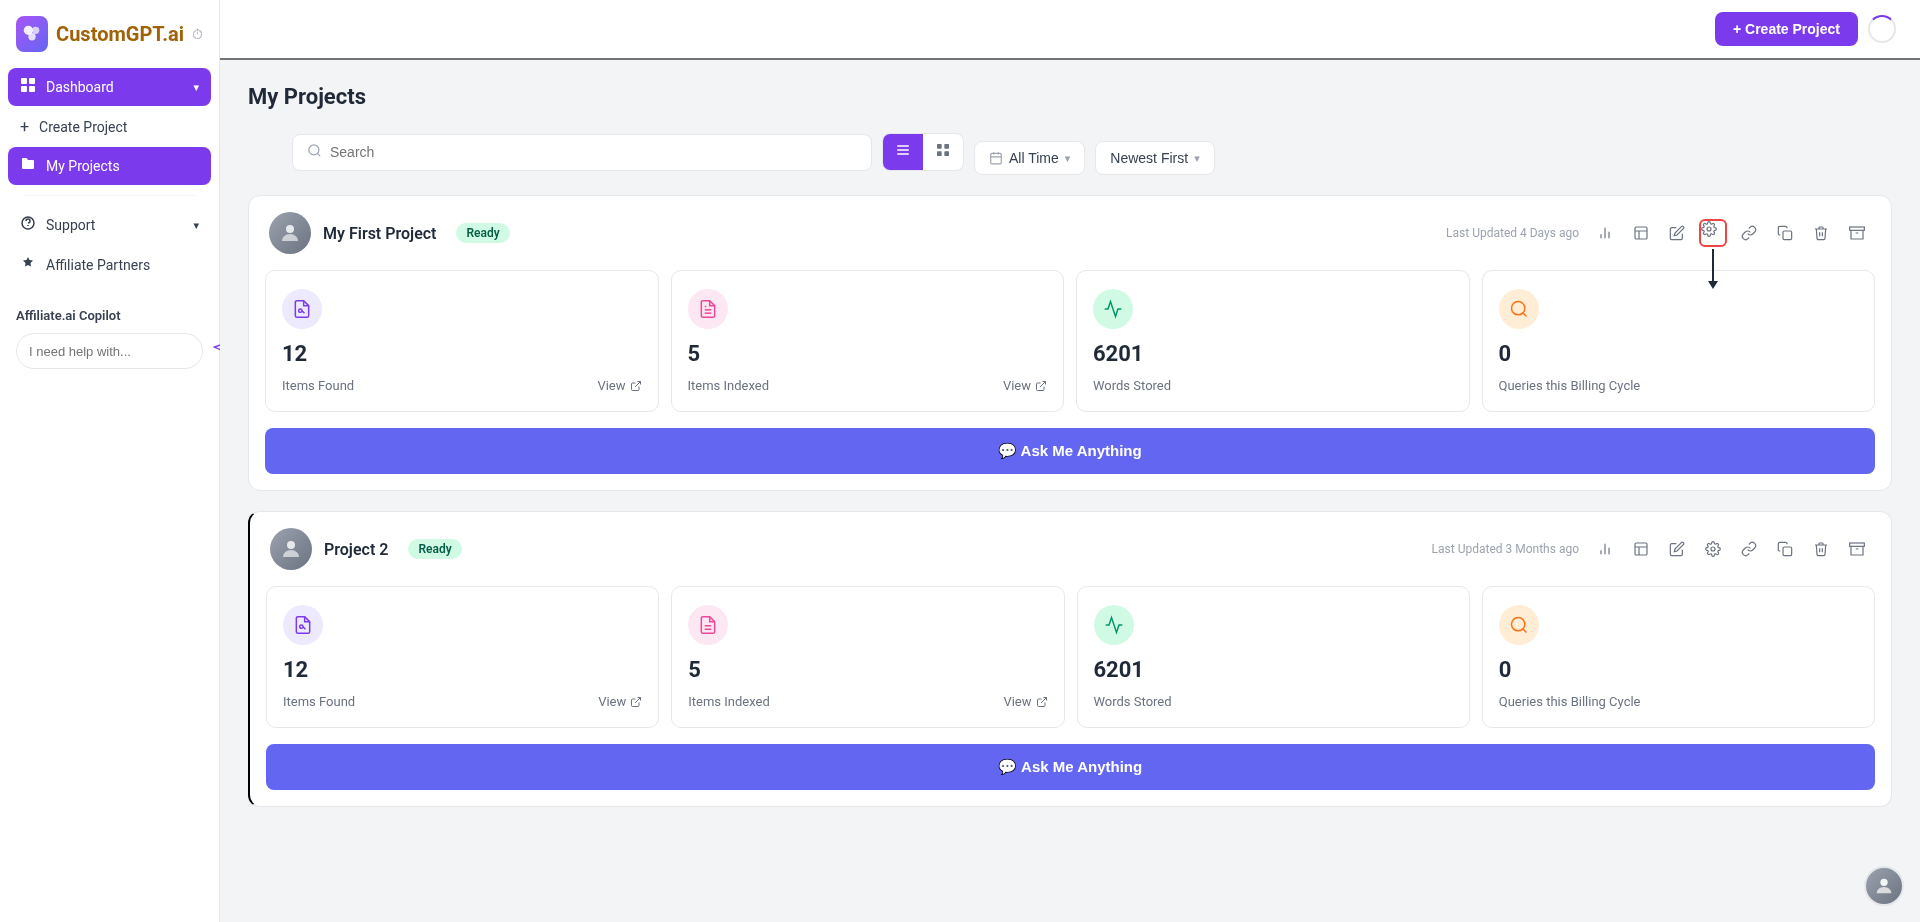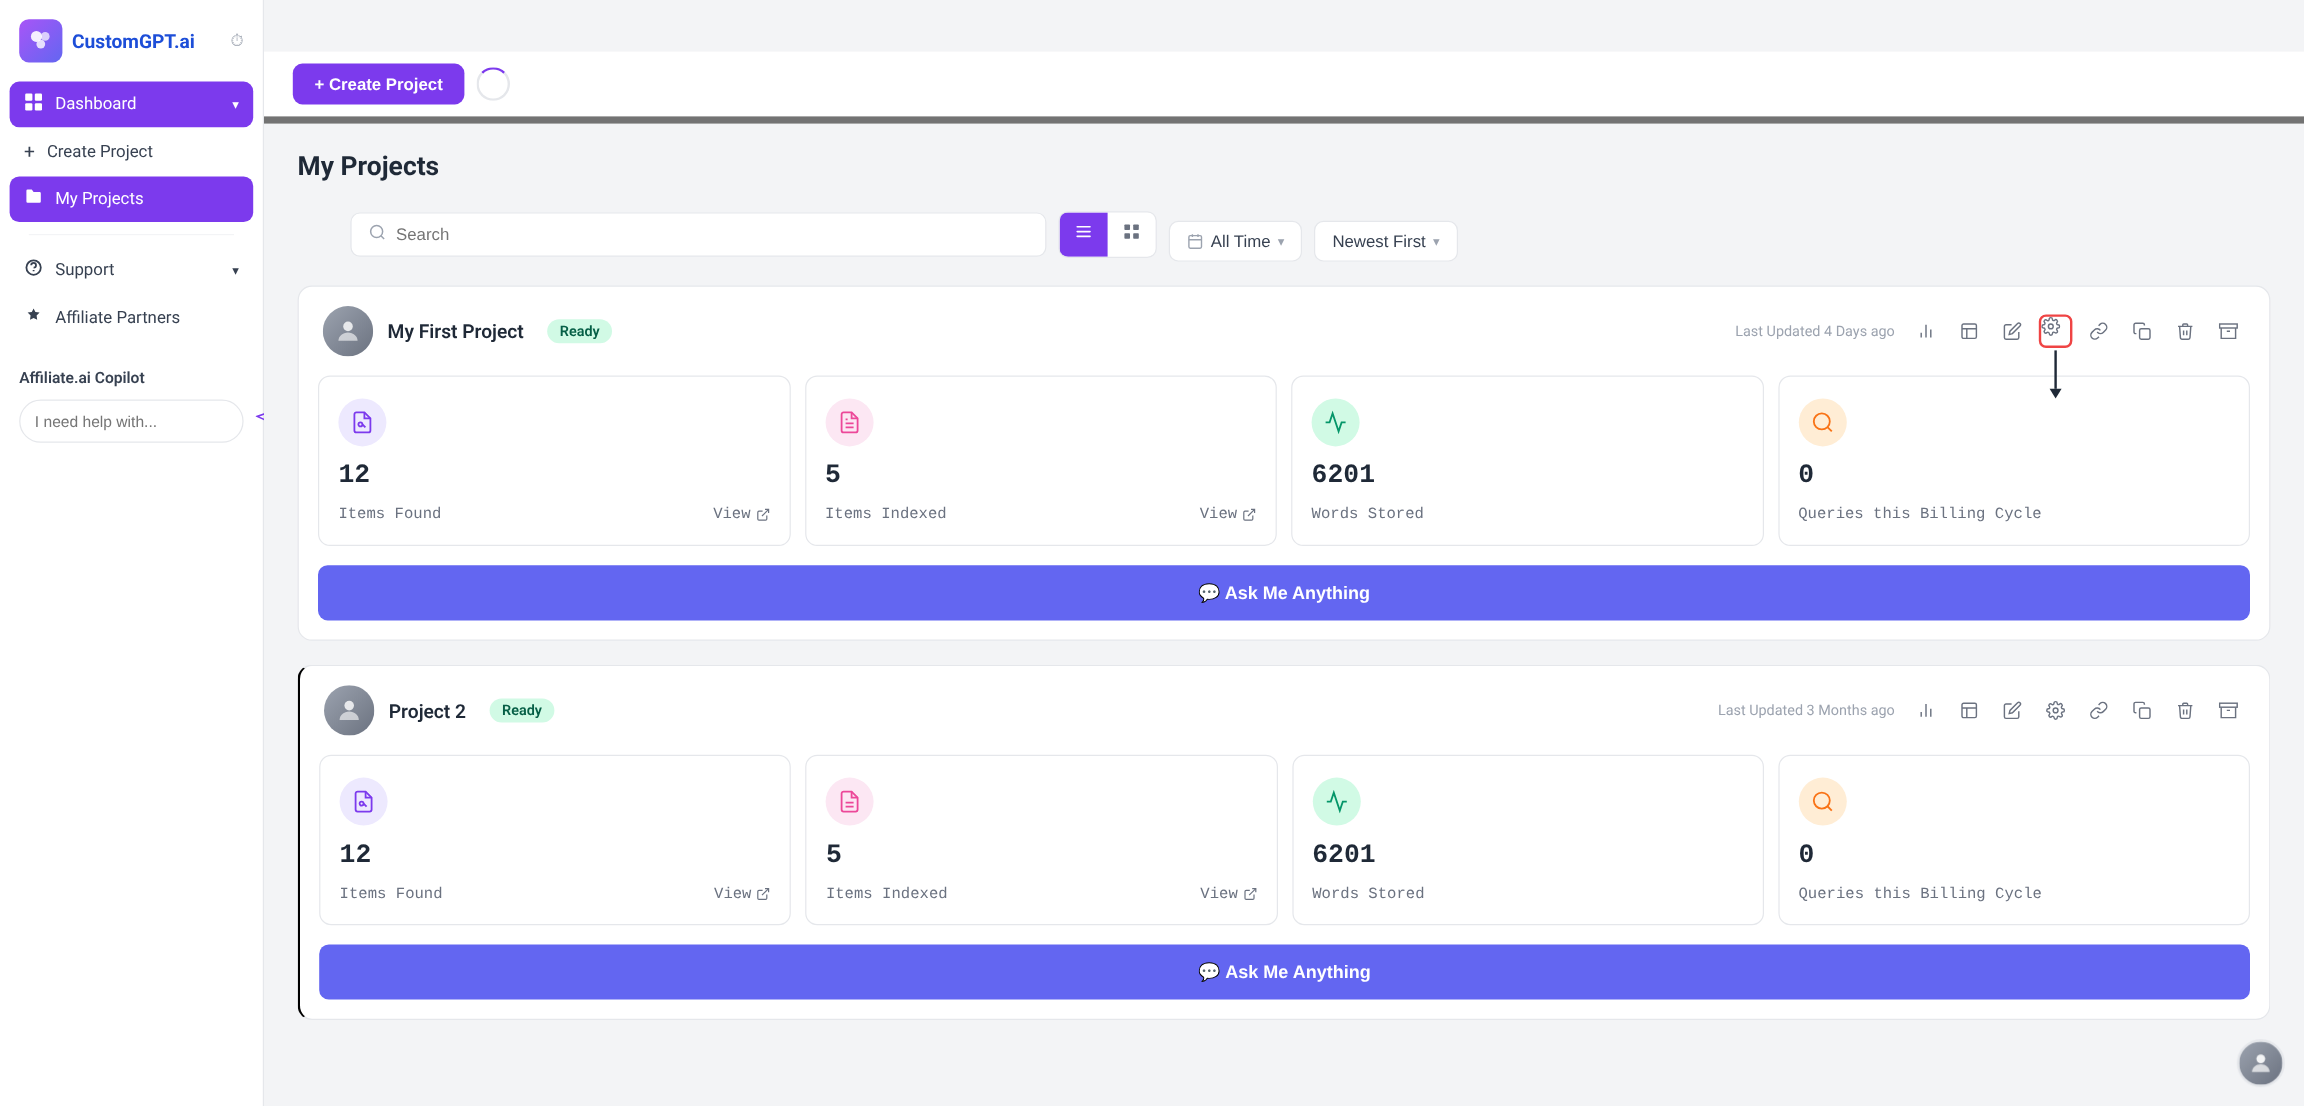--- a/index.html
+++ b/index.html
@@ -27,21 +27,21 @@
       height: 36px;
       background: linear-gradient(135deg, #a855f7, #6366f1);
       border-radius: 8px;
       display: flex;
       align-items: center;
       justify-content: center;
       color: white;
       font-size: 16px;
       font-weight: bold;
     }
-    .logo-text { font-size: 16px; font-weight: 700; color: #1d4ed8; }
+    .logo-text { font-size: 20px; font-weight: 700; color: #a16207; }
 
     .sidebar-clock {
       margin-left: auto;
       color: #9ca3af;
       font-size: 14px;
       cursor: pointer;
     }
 
     .sidebar-nav { display: flex; flex-direction: column; gap: 2px; padding: 0 8px; }
 
@@ -106,23 +106,23 @@
       overflow-y: auto;
       padding: 0;
       background: #f3f4f6;
     }
 
     .topbar {
       background: #fff;
       height: 60px;
       display: flex;
       align-items: center;
+      justify-content: flex-end;
       padding: 0 24px;
-      border-bottom: 6px solid #737373;
-      margin-top: 43px;
+      border-bottom: 2px solid #737373;
     }
 
     .create-project-btn {
       background: #7c3aed;
       color: #fff;
       border: none;
       border-radius: 8px;
       padding: 9px 18px;
       font-size: 14px;
       font-weight: 600;
@@ -302,21 +302,20 @@
       border: 2px solid #ef4444;
       color: #6b7280;
     }
 
     
     .stats-row {
       display: grid;
       grid-template-columns: repeat(4, 1fr);
       gap: 12px;
       padding: 0 16px 16px;
-      font-family: Liberation Mono, monospace;
     }
 
     .stat-card {
       border: 1.5px solid #e5e7eb;
       border-radius: 10px;
       padding: 18px 16px;
       display: flex;
       flex-direction: column;
       gap: 12px;
     }

